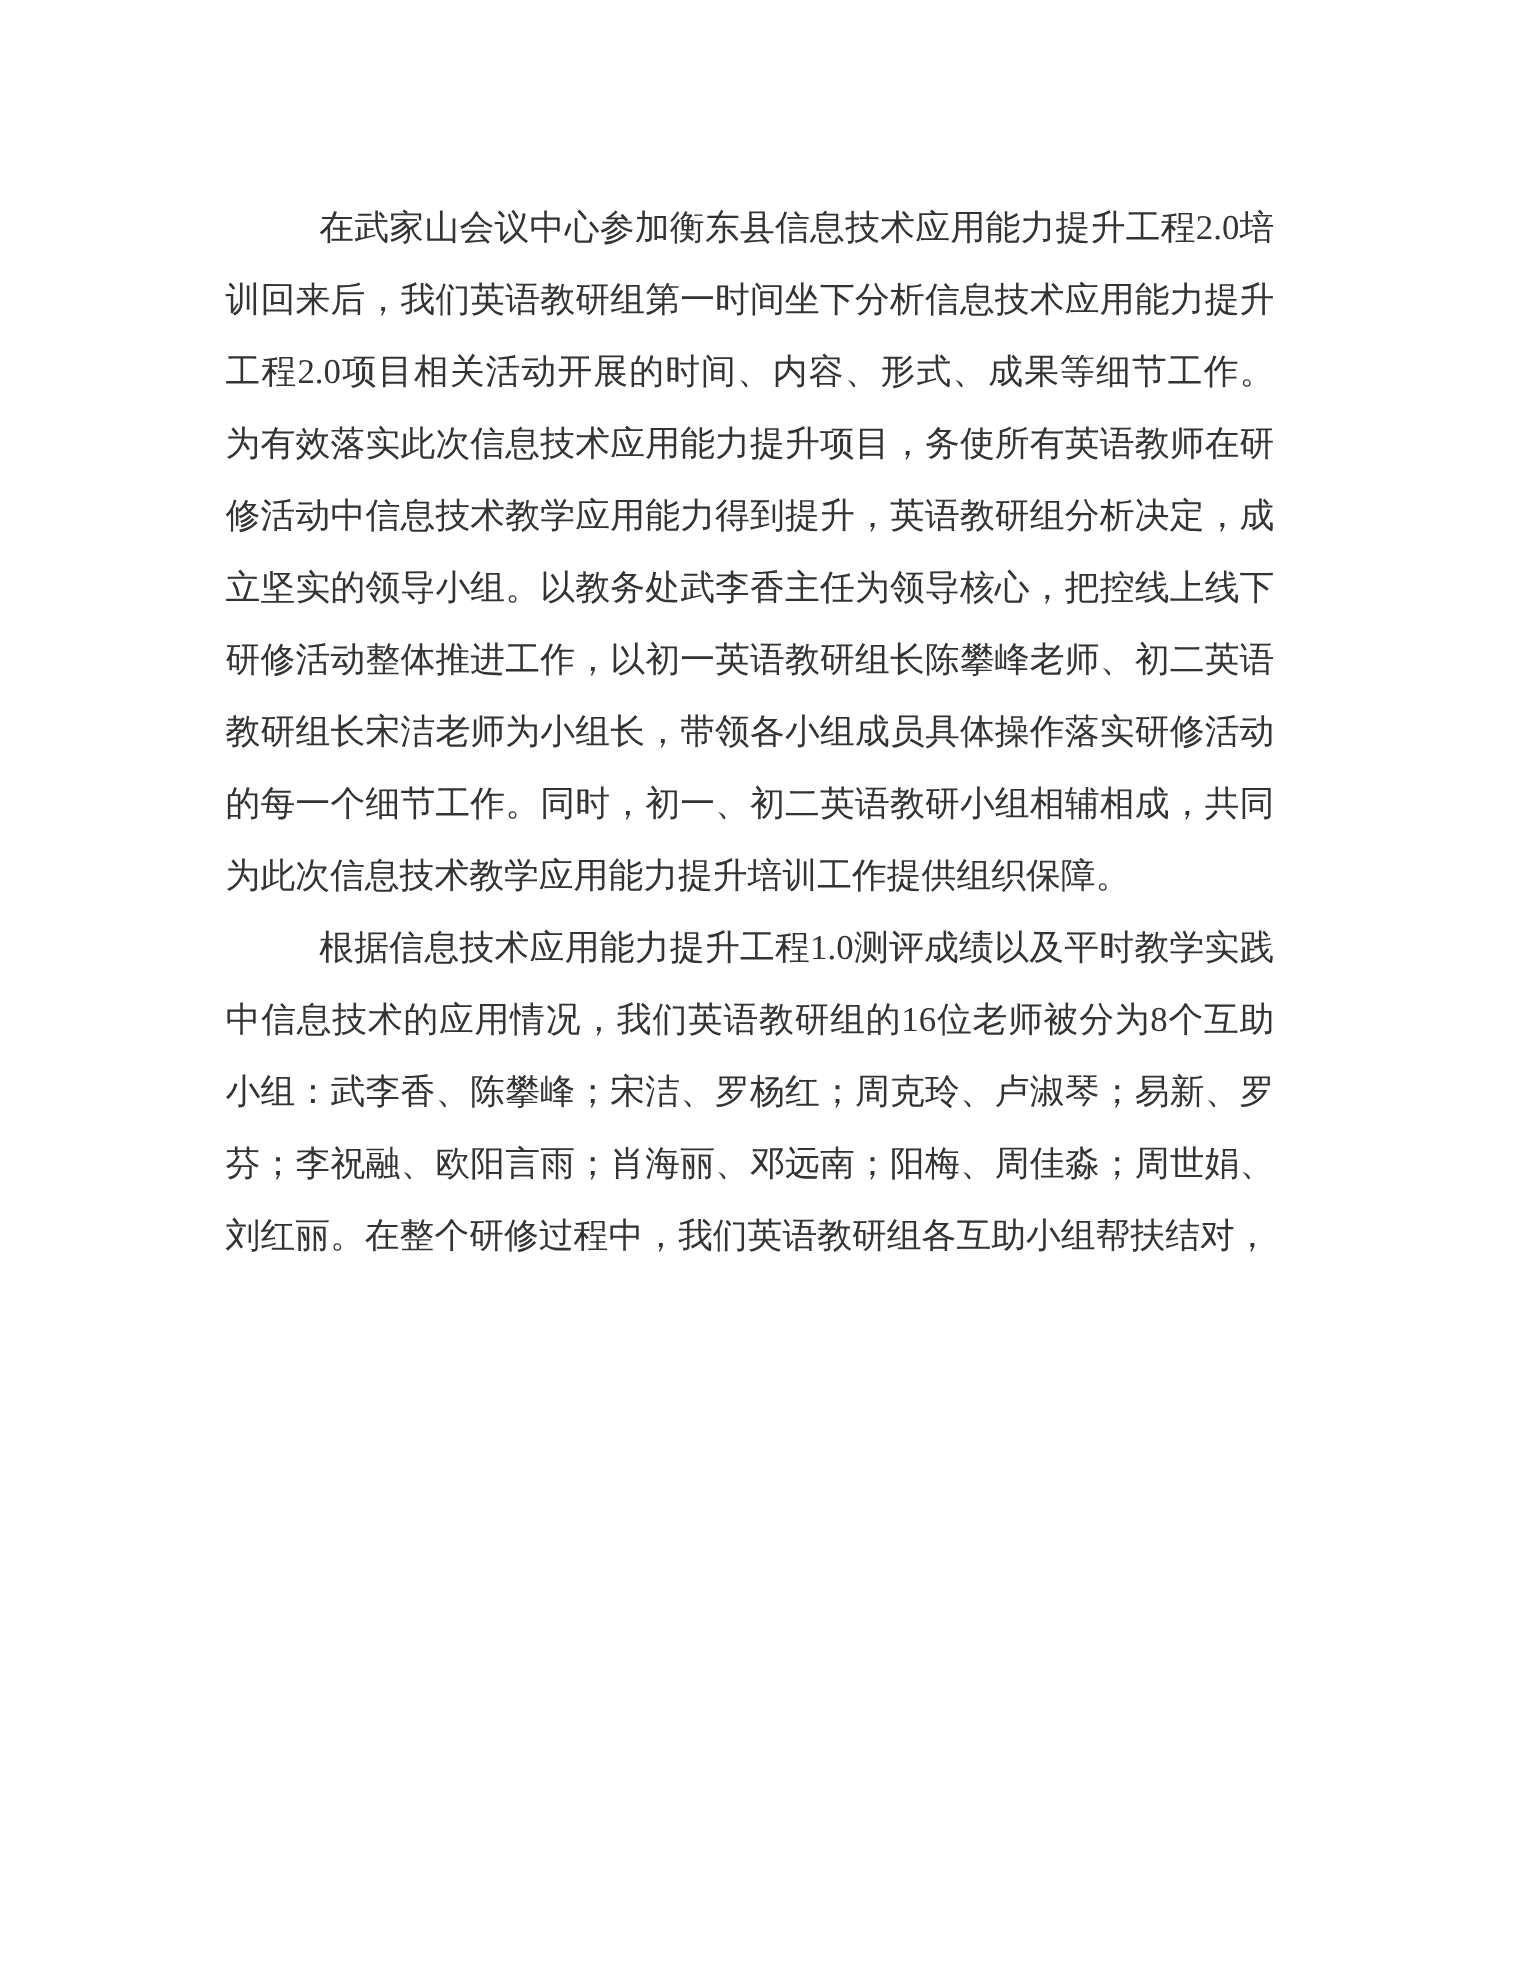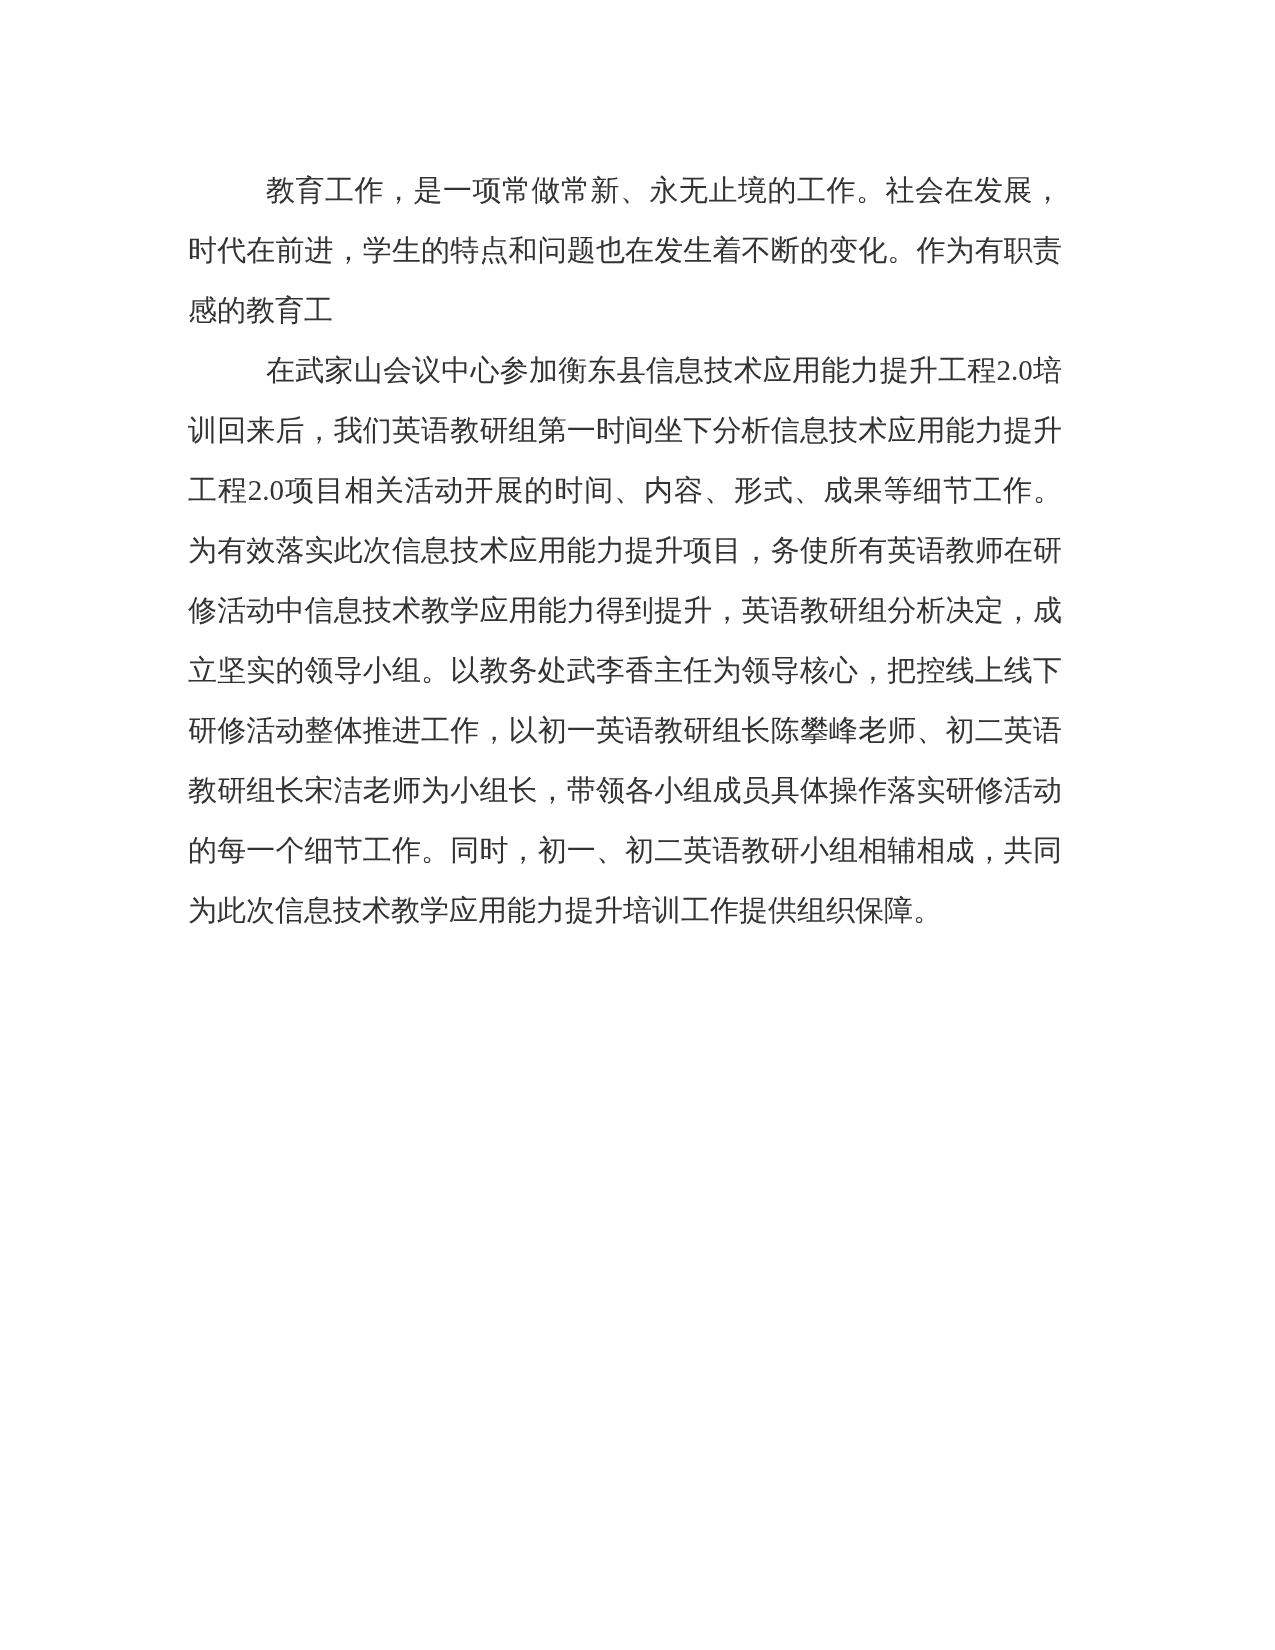--- a/index.html
+++ b/index.html
@@ -27,15 +27,15 @@
     text-align: justify;
     text-justify: inter-character;
     text-indent: 78px; 
     word-break: break-all;
   }
 </style>
 </head>
 <body>
 
 <div class="page">
-  <p class="para">教育工作，是一项常做常新、永无止境的工作。社会在发展，时代在前进，学生的特点和问题也在发生着不断的变化。作为有职责感的教育工</p>
   <p class="para">在武家山会议中心参加衡东县信息技术应用能力提升工程2.0培训回来后，我们英语教研组第一时间坐下分析信息技术应用能力提升工程2.0项目相关活动开展的时间、内容、形式、成果等细节工作。为有效落实此次信息技术应用能力提升项目，务使所有英语教师在研修活动中信息技术教学应用能力得到提升，英语教研组分析决定，成立坚实的领导小组。以教务处武李香主任为领导核心，把控线上线下研修活动整体推进工作，以初一英语教研组长陈攀峰老师、初二英语教研组长宋洁老师为小组长，带领各小组成员具体操作落实研修活动的每一个细节工作。同时，初一、初二英语教研小组相辅相成，共同为此次信息技术教学应用能力提升培训工作提供组织保障。</p>
+  <p class="para">根据信息技术应用能力提升工程1.0测评成绩以及平时教学实践中信息技术的应用情况，我们英语教研组的16位老师被分为8个互助小组：武李香、陈攀峰；宋洁、罗杨红；周克玲、卢淑琴；易新、罗芬；李祝融、欧阳言雨；肖海丽、邓远南；阳梅、周佳淼；周世娟、刘红丽。在整个研修过程中，我们英语教研组各互助小组帮扶结对，</p>
 </div>
 
 </body></html>

